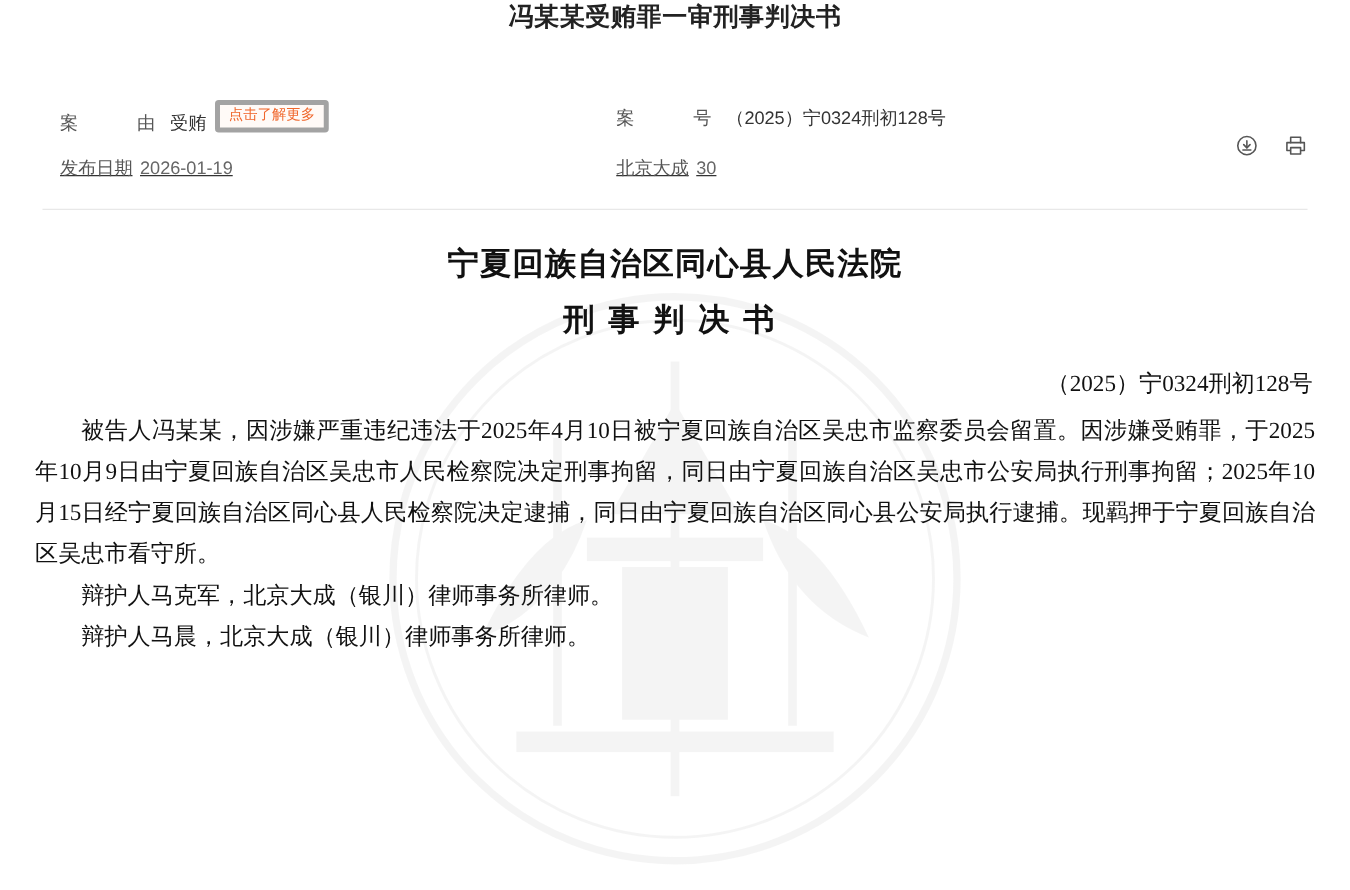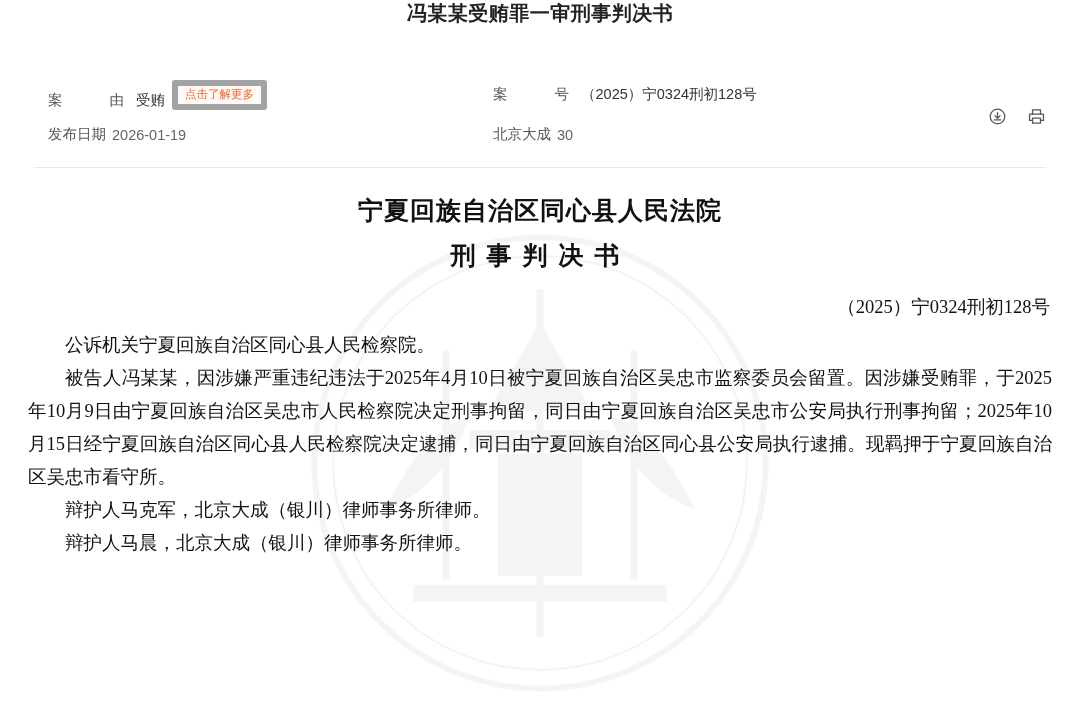--- a/index.html
+++ b/index.html
@@ -74,30 +74,30 @@
   .meta-value {
     color: #333;
     font-size: 14.5px;
     white-space: nowrap;
   }
   .meta-value.gray { color: #666; }
   .badge {
     display: inline-block;
     margin-left: 7px;
     padding: 1px 7px 2px;
-    border: 6px solid #a3a3a3;
+    border: 4px solid #a3a3a3;
     border-radius: 3px;
     color: #f0662b;
     font-size: 11.5px;
     line-height: 15px;
     background: #fffaf7;
     position: relative;
     top: -5px;
   }
-  .meta-row.second { margin-top: 10px; }
+  .meta-row.second { margin-top: 10px; text-decoration: underline; }
 
   .meta-icons {
     position: absolute;
     right: 34px;
     top: 22px;
     display: flex;
     gap: 20px;
     align-items: center;
     color: #555;
   }
@@ -210,19 +210,18 @@
     </div>
   </div>
 
   <div class="divider"></div>
 
   <div class="court-name">宁夏回族自治区同心县人民法院</div>
   <div class="doc-kind">刑事判决书</div>
   <div class="case-no">（2025）宁0324刑初128号</div>
 
   <div class="body-text">
-    <p>公诉机关宁夏回族自治区同心县人民检察院。</p>
     <p>被告人冯某某，因涉嫌严重违纪违法于2025年4月10日被宁夏回族自治区吴忠市监察委员会留置。因涉嫌受贿罪，于2025年10月9日由宁夏回族自治区吴忠市人民检察院决定刑事拘留，同日由宁夏回族自治区吴忠市公安局执行刑事拘留；2025年10月15日经宁夏回族自治区同心县人民检察院决定逮捕，同日由宁夏回族自治区同心县公安局执行逮捕。现羁押于宁夏回族自治区吴忠市看守所。</p>
     <p>辩护人马克军，北京大成（银川）律师事务所律师。</p>
     <p>辩护人马晨，北京大成（银川）律师事务所律师。</p>
   </div>
 
 </div>
 
 </body></html>

